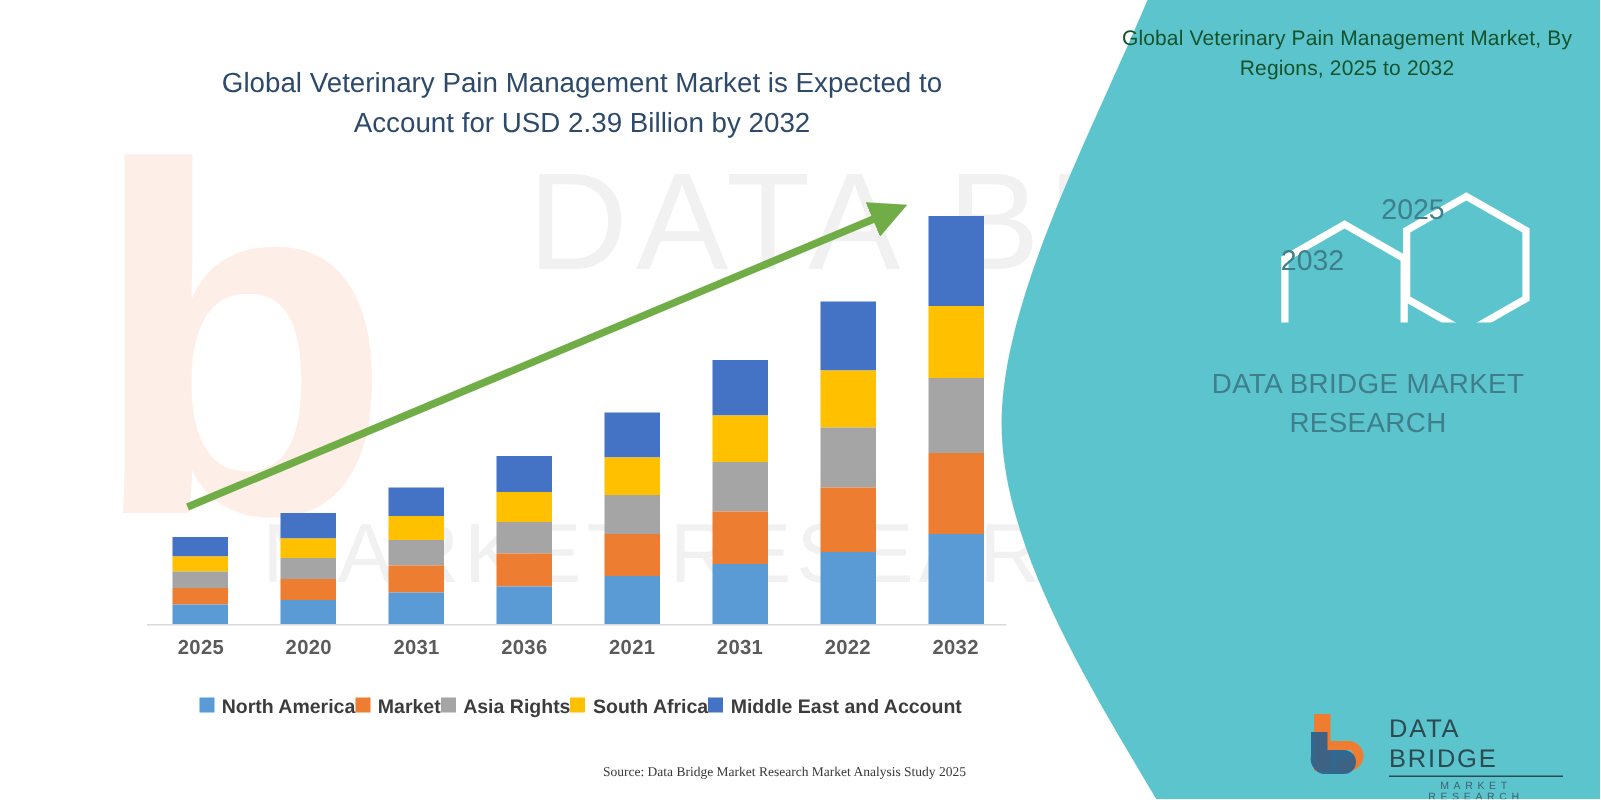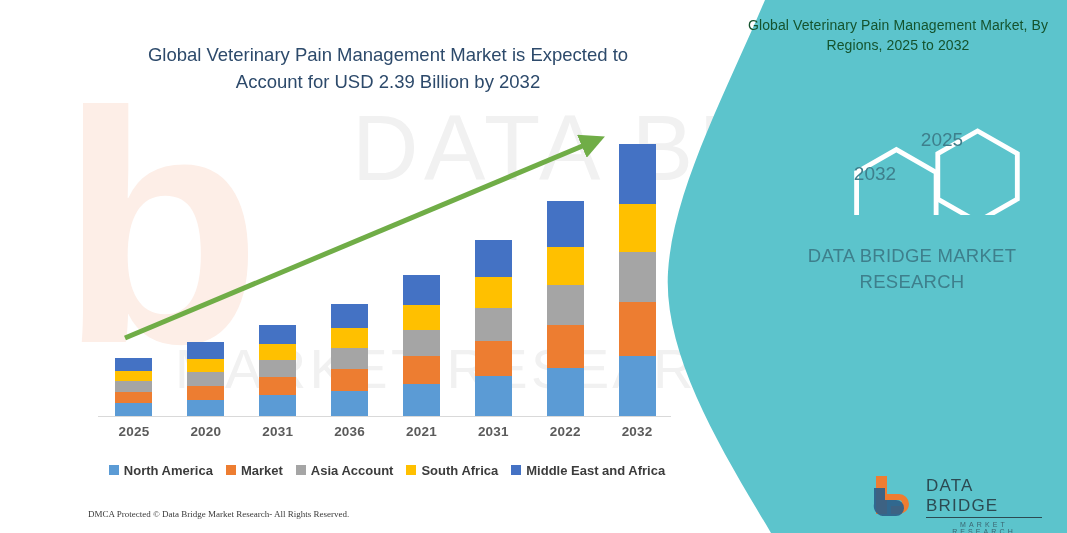--- a/index.html
+++ b/index.html
@@ -128,21 +128,20 @@
     letter-spacing: 0.2px;
   }
 
   .legend {
     position: absolute;
     left: 98px; top: 458px;
     width: 578px; height: 24px;
     display: flex;
     align-items: center;
     justify-content: center;
-    gap: 13px;
   }
   .legend-item { display: flex; align-items: center; gap: 5px; }
   .legend-swatch { width: 10px; height: 10px; flex: 0 0 10px; }
   .legend-label { font-size: 13px; font-weight: 700; color: #3c3c3c; white-space: nowrap; }
 
   .arrow { position: absolute; left: 98px; top: 120px; width: 575px; height: 300px; pointer-events: none; }
 
   .footer-left {
     position: absolute; left: 88px; top: 509px;
     font-size: 9px; color: #3a3a3a; white-space: nowrap;
@@ -298,27 +297,27 @@
       <div class="legend-item">
         <span class="legend-swatch" style="background: rgb(91, 155, 213);"></span>
         <span class="legend-label">North America</span>
       </div>
       <div class="legend-item">
         <span class="legend-swatch" style="background: rgb(237, 125, 49);"></span>
         <span class="legend-label">Market</span>
       </div>
       <div class="legend-item">
         <span class="legend-swatch" style="background: rgb(165, 165, 165);"></span>
-        <span class="legend-label">Asia Account</span>
+        <span class="legend-label">Asia Rights</span>
       </div>
       <div class="legend-item">
         <span class="legend-swatch" style="background: rgb(255, 192, 0);"></span>
         <span class="legend-label">South Africa</span>
       </div>
       <div class="legend-item">
         <span class="legend-swatch" style="background: rgb(68, 114, 196);"></span>
-        <span class="legend-label">Middle East and Africa</span>
+        <span class="legend-label">Middle East and Account</span>
       </div>
     </div>
 
-  <div class="footer-left">DMCA Protected © Data Bridge Market Research-  All Rights Reserved.</div>
+  <div class="footer-right">Source: Data Bridge Market Research  Market Analysis Study 2025</div>
 
 </div>
 
 </body></html>

